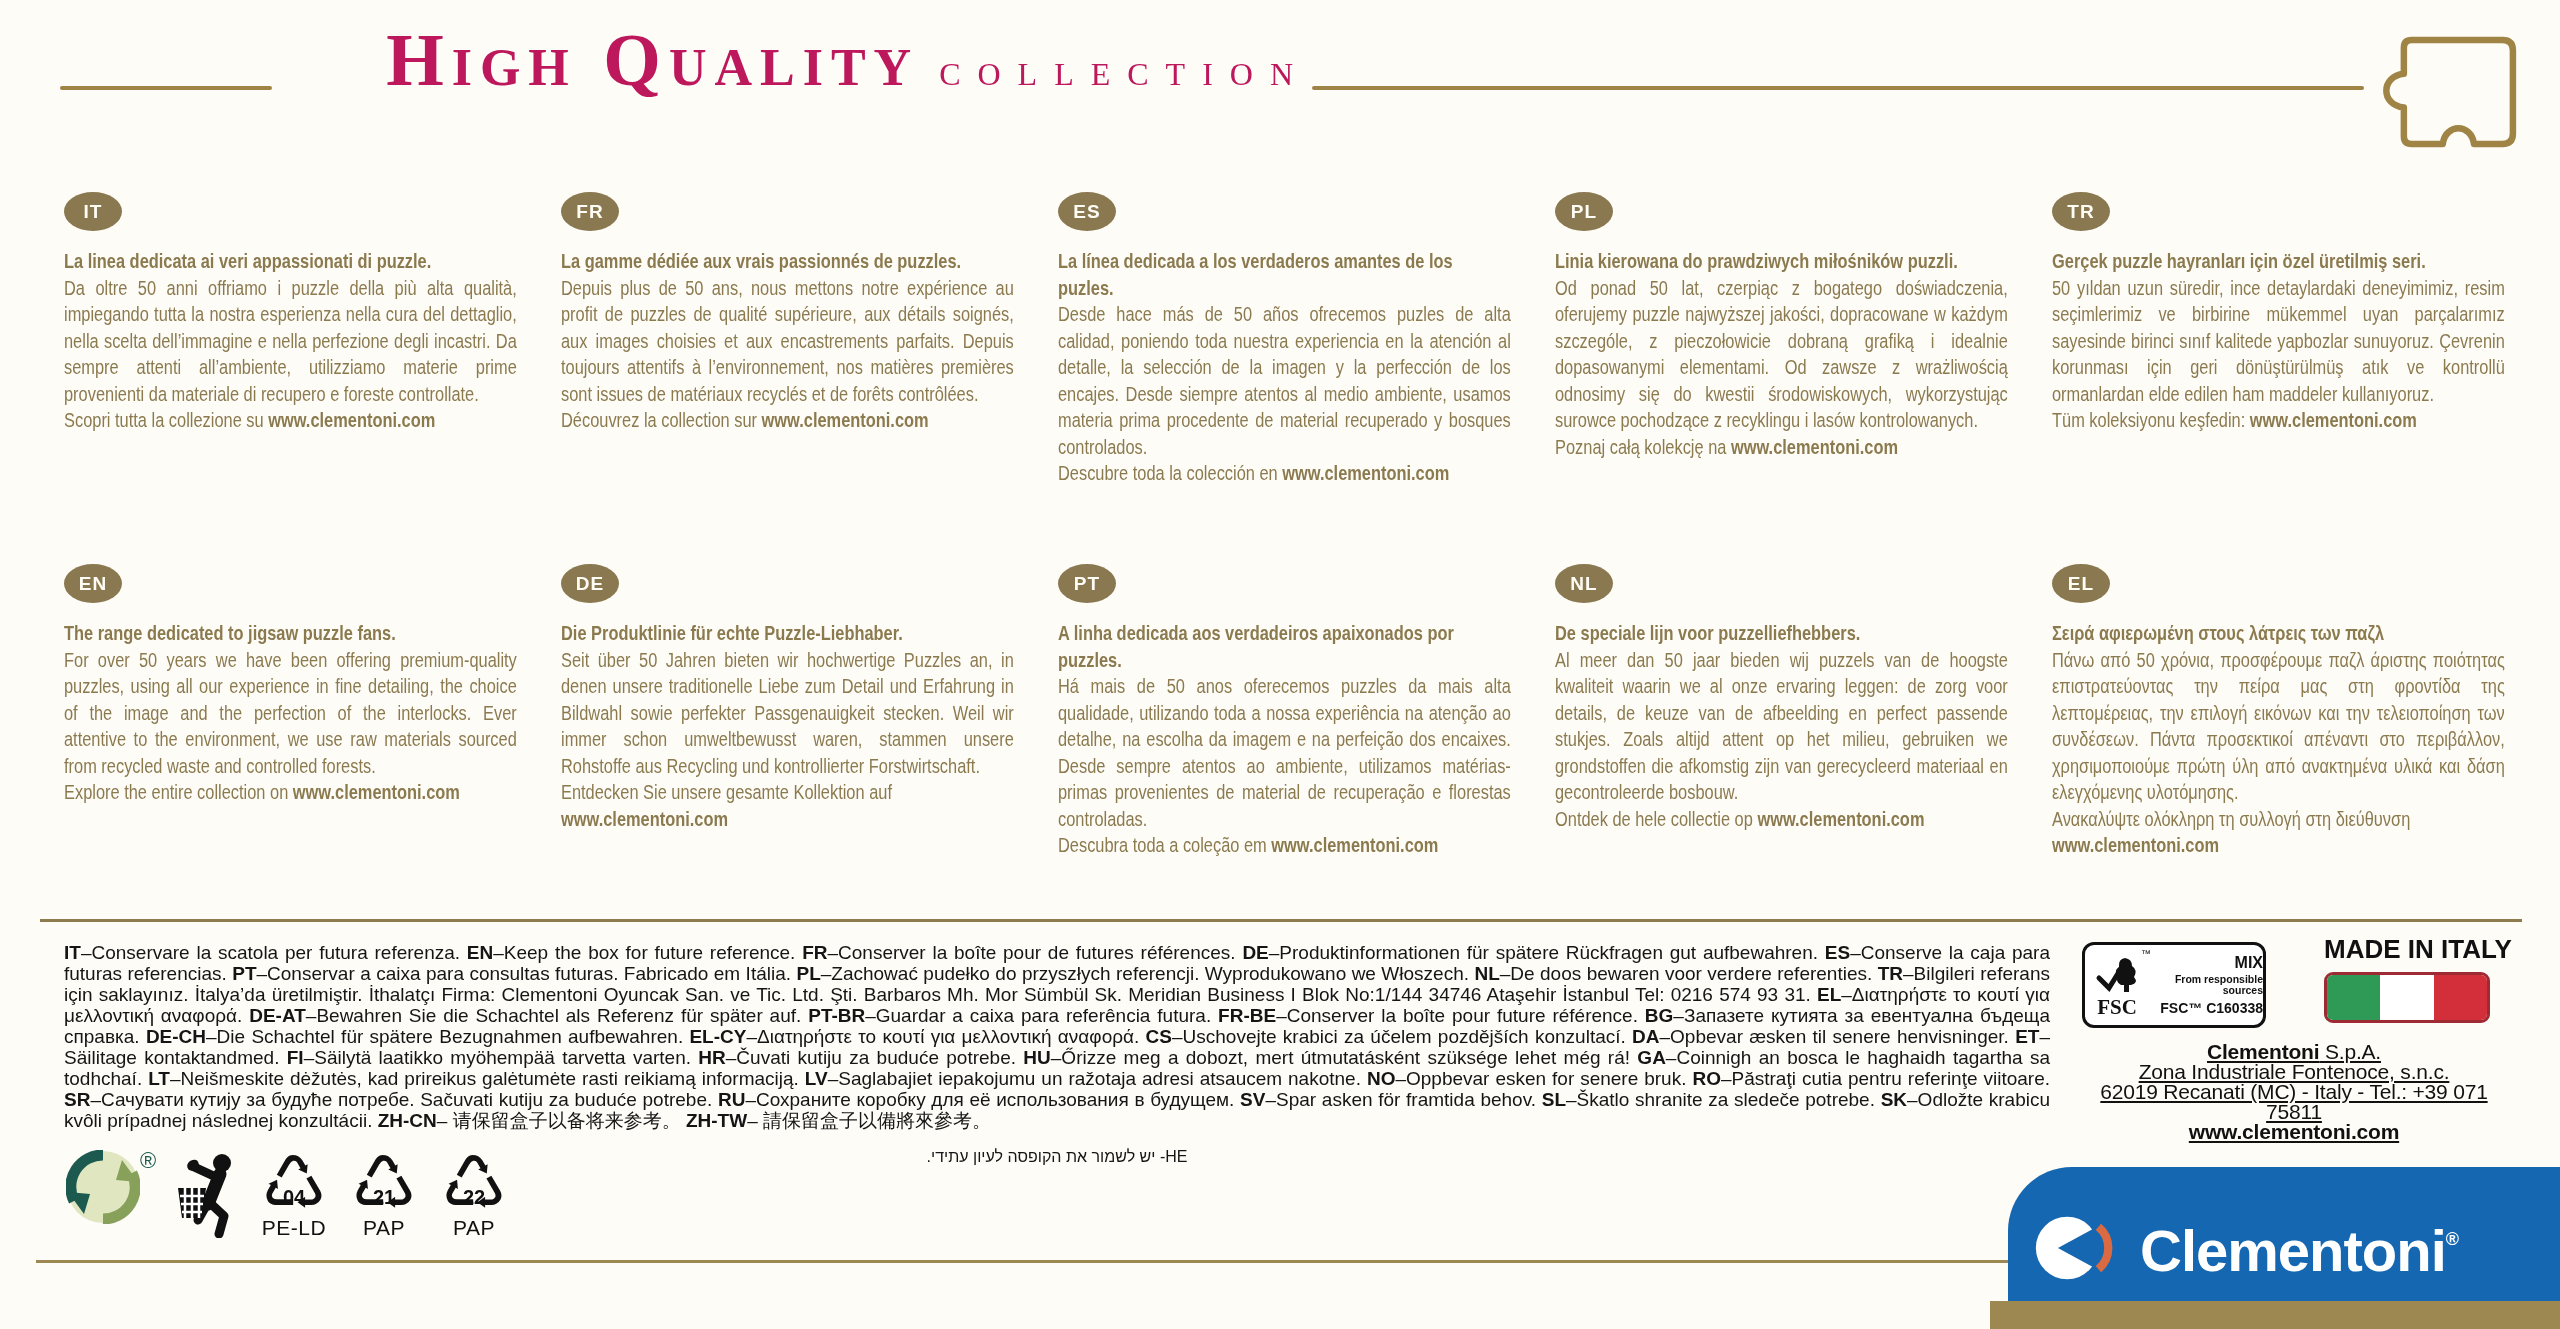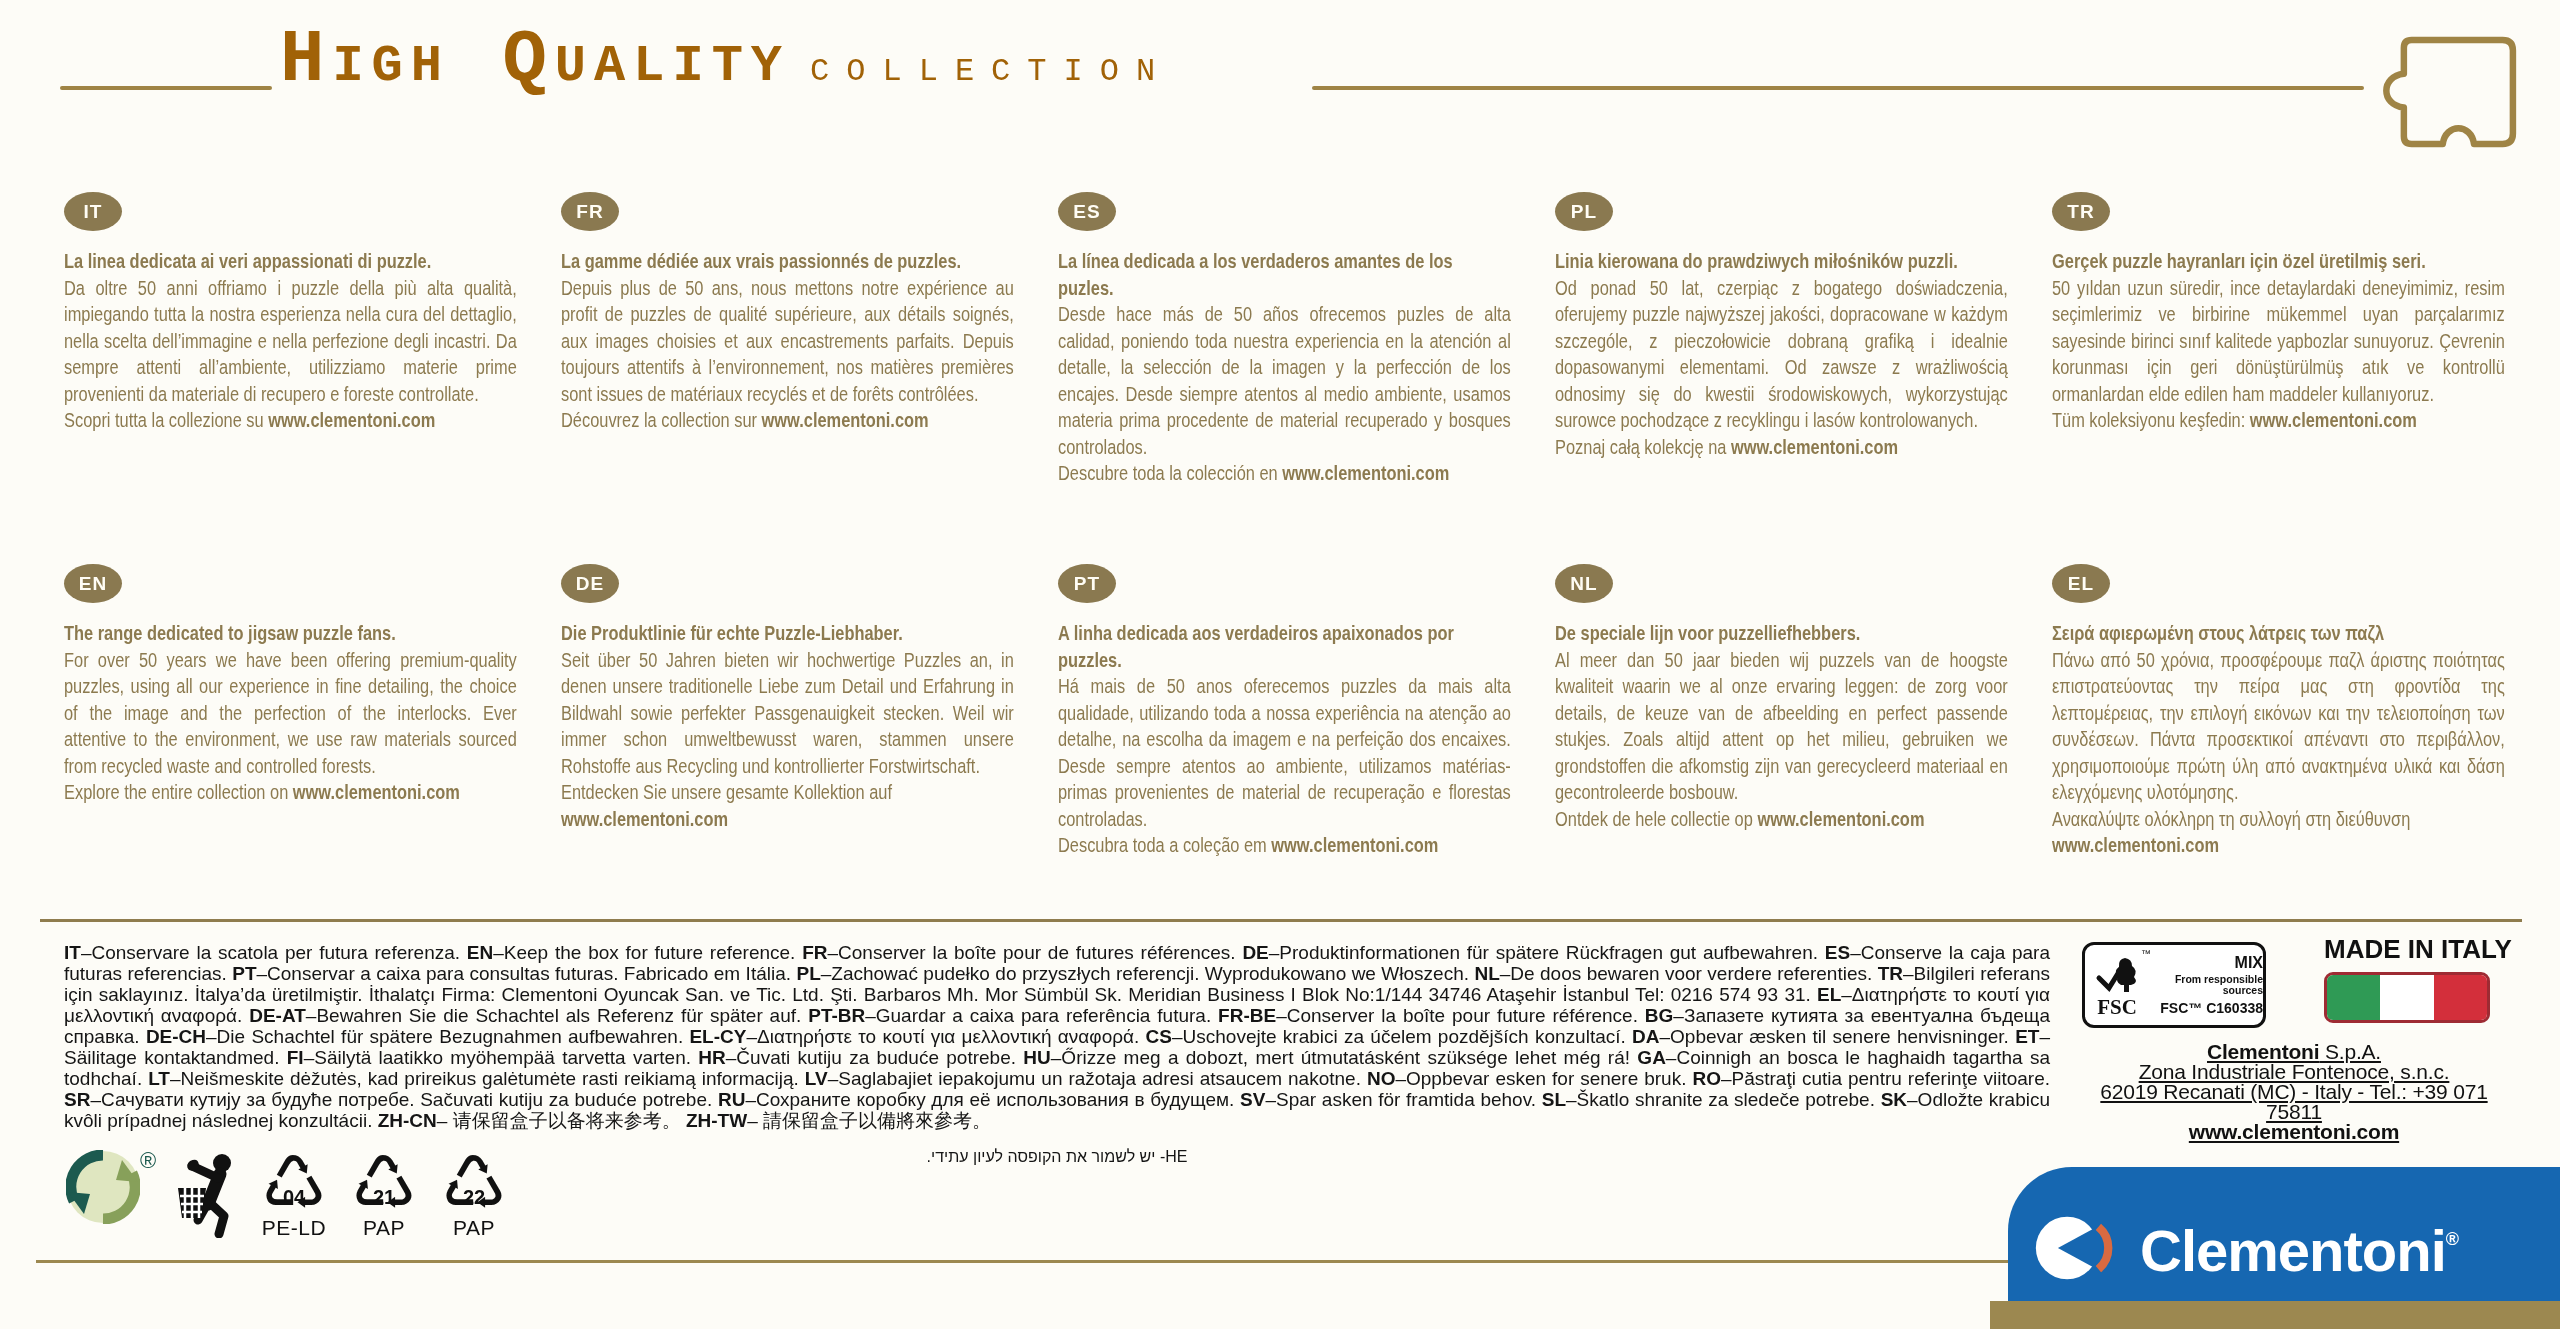--- a/index.html
+++ b/index.html
@@ -2,22 +2,22 @@
 <html><head>
 <meta charset="utf-8">
 <style>
   html,body{margin:0;padding:0;background:#e8e8e8;}
   .panel{position:relative;width:2560px;height:1329px;background:#fdfcf7;overflow:hidden;
          font-family:"Liberation Sans","DejaVu Sans",sans-serif;color:#8c7a4f;}
   
   .rule{position:absolute;height:4px;background:#9f8445;border-radius:2px;}
   .rule-left{left:60px;top:86px;width:212px;}
   .rule-right{left:1312px;top:86px;width:1052px;}
-  .title{position:absolute;left:280px;top:18px;width:1030px;text-align:left;white-space:nowrap;
-         color:#a16207;font-family:Liberation Mono, monospace;}
+  .title{position:absolute;left:280px;top:18px;width:1030px;text-align:right;white-space:nowrap;
+         color:#be185d;font-family:Liberation Serif, serif;}
   .title .t1{font-size:74px;font-weight:600;font-variant:small-caps;letter-spacing:8px;}
   .title .t2{font-size:46px;font-weight:500;font-variant:small-caps;letter-spacing:17px;margin-left:20px;}
   .puzzle-icon{position:absolute;left:2374px;top:24px;}
   
   .langs{position:absolute;left:64px;display:grid;grid-template-columns:repeat(5,453px);column-gap:44px;}
   .langs.row1{top:192px;}
   .langs.row2{top:564px;}
   .badge{width:58px;height:39px;background:#8a7950;border-radius:50%;display:flex;align-items:center;justify-content:center;
          color:#fffdf5;font-weight:bold;font-size:19px;letter-spacing:1px;margin-bottom:17px;}
   .lang-inner{width:566px;transform:scaleX(0.8);transform-origin:0 0;font-size:20.5px;line-height:26.5px;}

